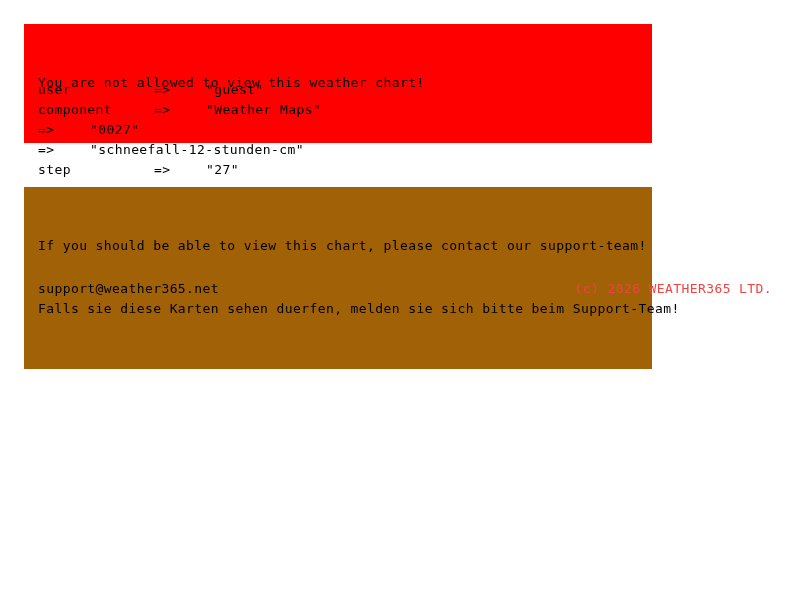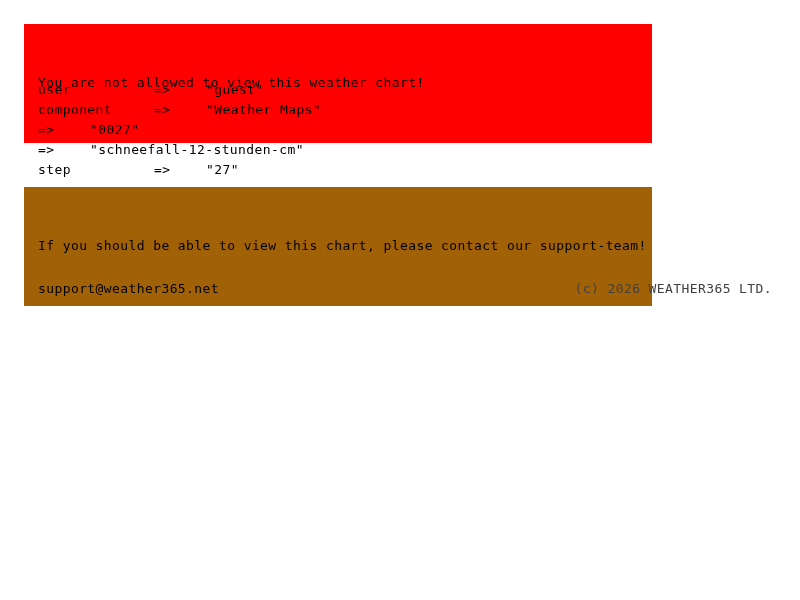--- a/index.html
+++ b/index.html
@@ -80,21 +80,21 @@
     line-height: 20px;
     white-space: pre;
     letter-spacing: 0.4px;
     margin-top: 29px;
   }
   .footer-contact {
     color: #000000;
     text-decoration: none;
   }
   .footer-copyright {
-    color: #404040;
+    color: #ef4444;
   }
 </style>
 </head>
 <body>
 
 <div class="page">
 
   <div class="banner banner-error">
     <span class="line">You are not allowed to view this weather chart!</span>
   </div>
@@ -126,20 +126,21 @@
     <div class="detail-row">
       <span class="detail-key">step</span>
       <span class="detail-arrow">=&gt;</span>
       <span class="detail-val">"27"</span>
     </div>
 
   </div>
 
   <div class="banner banner-ok">
     <span class="line">If you should be able to view this chart, please contact our support-team!</span>
+    <span class="line">Falls sie diese Karten sehen duerfen, melden sie sich bitte beim Support-Team!</span>
   </div>
 
   <div class="footer">
     <a class="footer-contact" href="#">support@weather365.net</a>
     <span class="footer-copyright">(c) 2026 WEATHER365 LTD.</span>
   </div>
 
 </div>
 
 </body></html>

